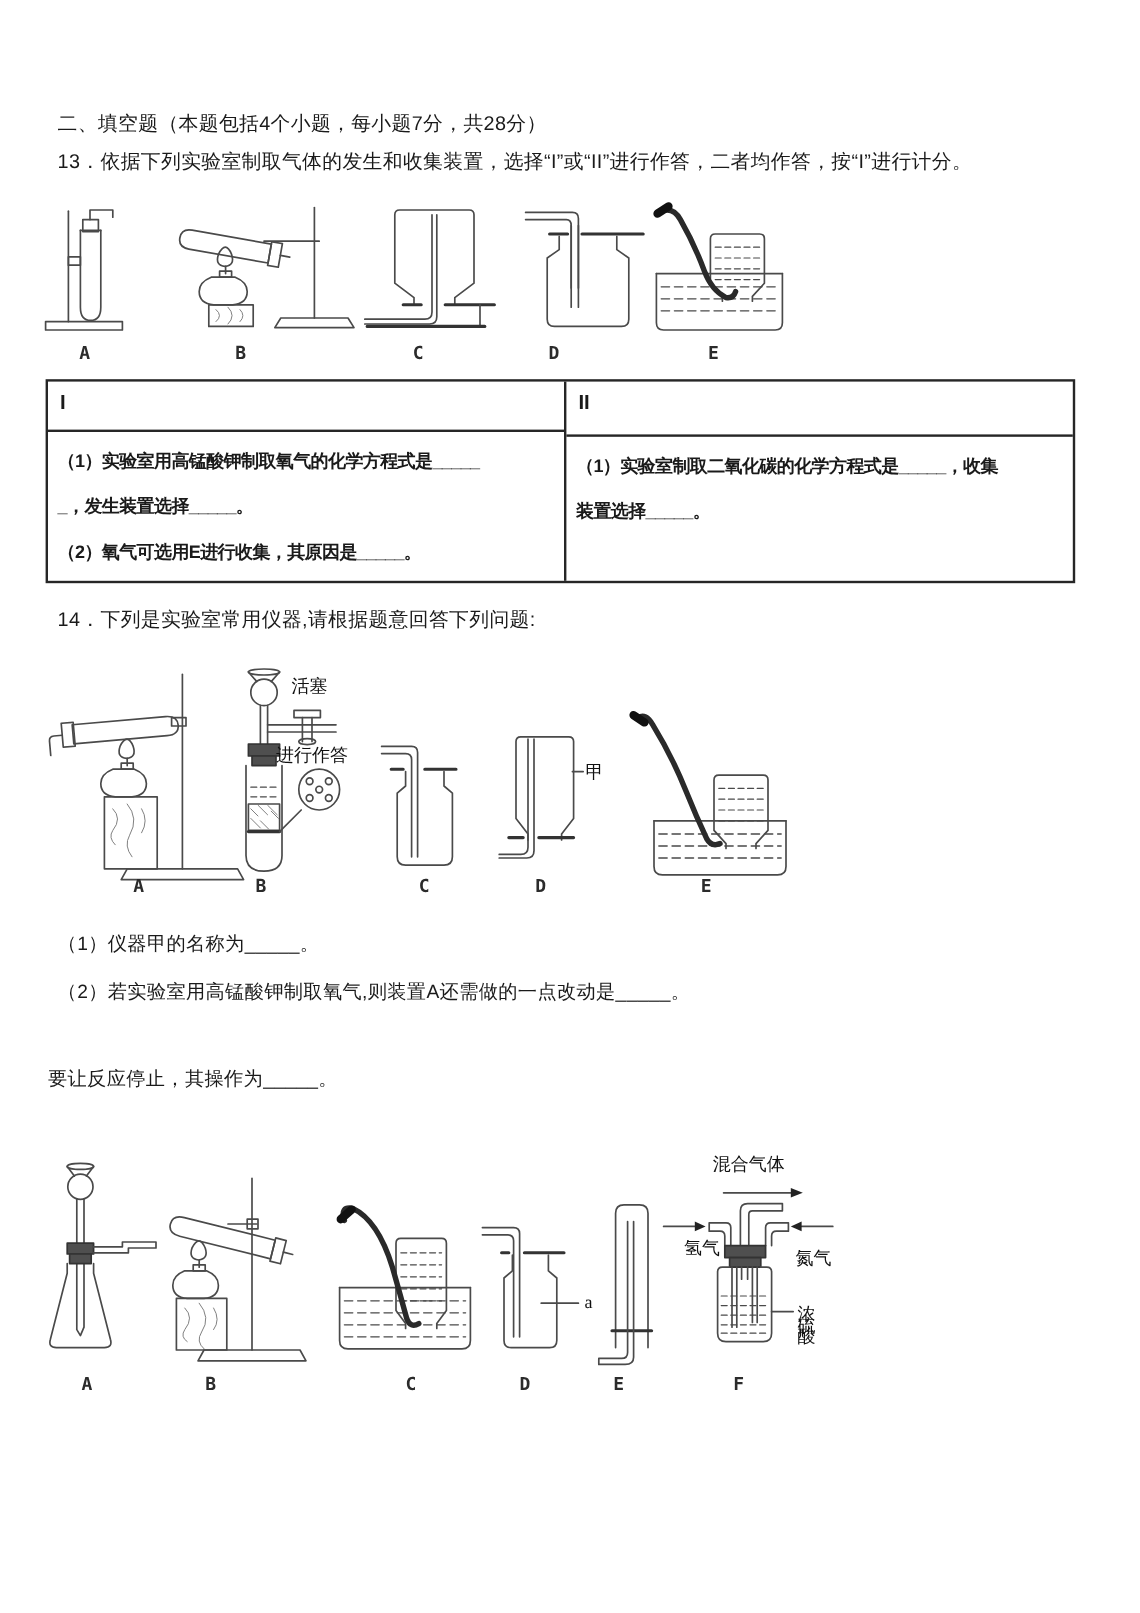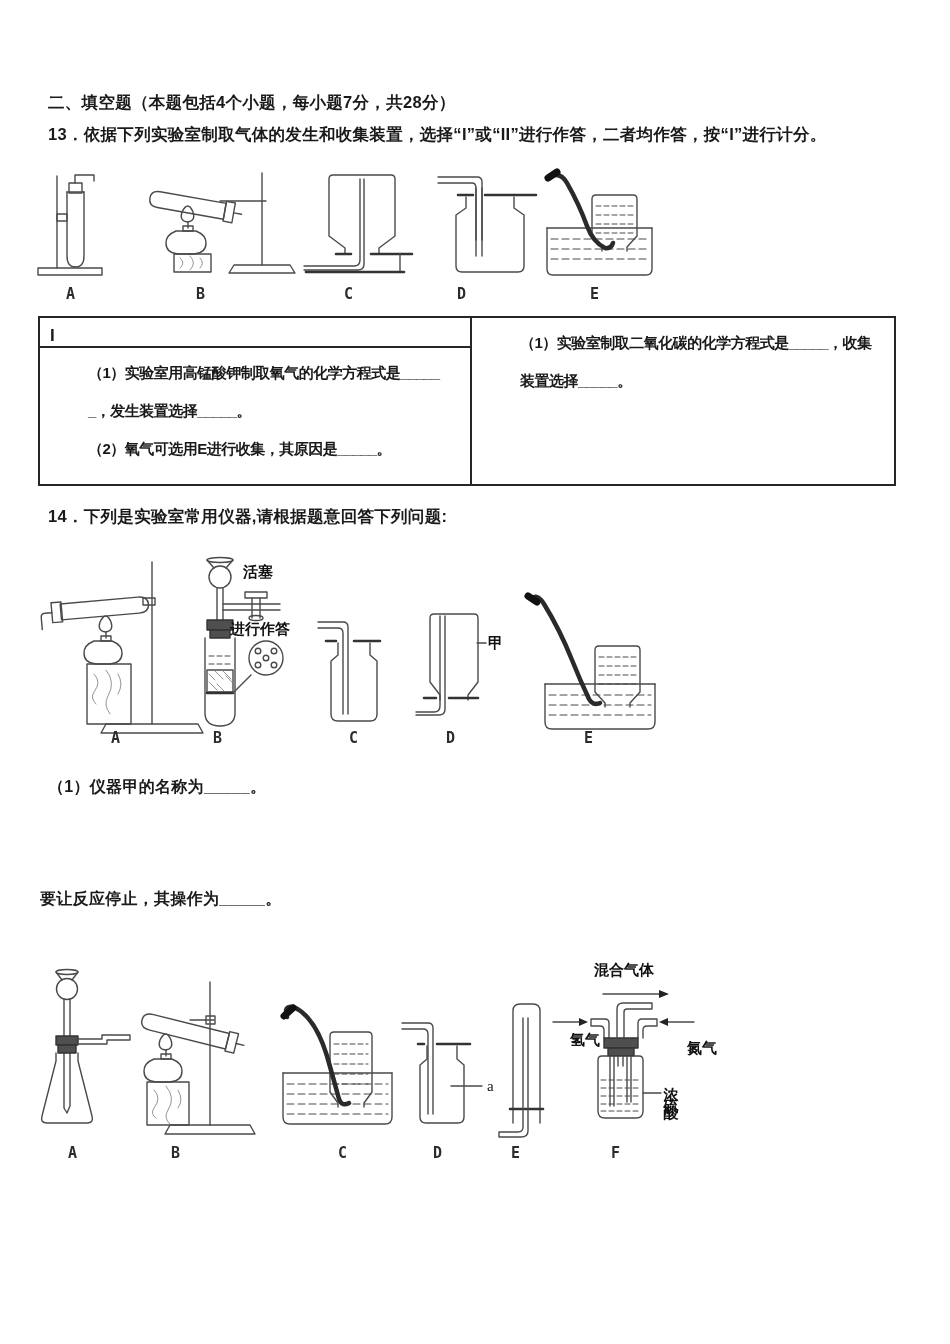--- a/index.html
+++ b/index.html
@@ -1,30 +1,30 @@
 <!DOCTYPE html>
 <html><head>
 <meta charset="utf-8">
 <style>
   html,body{margin:0;padding:0;background:#ffffff;}
   .page{position:relative;width:950px;height:1344px;background:#fff;overflow:hidden;
         font-family:"Liberation Sans",sans-serif;color:#1a1a1a;}
-  .text-line{position:absolute;font-size:16px;font-weight:700;letter-spacing:.3px;white-space:nowrap;}
+  .text-line{position:absolute;font-size:16px;font-weight:400;letter-spacing:.3px;white-space:nowrap;}
   .stem{font-size:16.5px;}
   .fig-letter{position:absolute;font-family:"DejaVu Sans Mono",monospace;font-size:15px;font-weight:600;color:#2b2b2b;}
-  .fig-note{position:absolute;font-size:15px;font-weight:700;color:#111;white-space:nowrap;}
+  .fig-note{position:absolute;font-size:15px;font-weight:400;color:#111;white-space:nowrap;}
   .vertical{writing-mode:vertical-rl;text-orientation:upright;letter-spacing:9px;}
   .alabel{font-family:"Liberation Serif",serif;font-size:15px;font-weight:400;}
   
   .qtable{position:absolute;left:38px;top:316px;width:858px;height:170px;border:2px solid #262626;
           display:flex;background:#fff;box-sizing:border-box;}
   .t-col{display:flex;flex-direction:column;flex:1;min-width:0;}
   .t-col-left{flex:0 0 430px;border-right:2px solid #262626;}
   .t-head{height:46px;border-bottom:2px solid #262626;padding:8px 0 0 10px;font-size:17px;font-weight:700;box-sizing:border-box;}
-  .t-body{padding:6px 4px 16px 8px;margin-left:40px;}
+  .t-body{padding:6px 4px 4px 8px;}
   .t-line{font-size:15px;font-weight:600;letter-spacing:-.5px;line-height:38px;white-space:nowrap;}
   
   svg{position:absolute;}
   svg *{fill:none;stroke:#4a4a4a;stroke-width:1.4;stroke-linecap:round;stroke-linejoin:round;}
   svg .thick{stroke-width:2.6;stroke:#333;}
   svg .xthick{stroke-width:4.5;stroke:#2a2a2a;}
   svg .grip{stroke-width:7;stroke:#111;}
   svg .dash{stroke-dasharray:7 4;stroke-width:1.1;}
   svg .dash2{stroke-dasharray:5 3;stroke-width:1;}
   svg .dark{fill:#4f4f4f;stroke:#333;}
@@ -98,20 +98,21 @@
   <div class="qtable">
     <div class="t-col t-col-left">
       <div class="t-head">I</div>
       <div class="t-body">
         <div class="t-line">（1）实验室用高锰酸钾制取氧气的化学方程式是_____</div>
         <div class="t-line">_，发生装置选择_____。</div>
         <div class="t-line">（2）氧气可选用E进行收集，其原因是_____。</div>
       </div>
     </div>
     <div class="t-col">
+      <div class="t-head">II</div>
       <div class="t-body">
         <div class="t-line">（1）实验室制取二氧化碳的化学方程式是_____，收集</div>
         <div class="t-line">装置选择_____。</div>
       </div>
     </div>
   </div>
 
   <div class="text-line stem" style="left:48px;top:506px">14．下列是实验室常用仪器,请根据题意回答下列问题:</div>
 
   <svg style="left:40px;top:556px" width="670" height="180" viewBox="0 0 670 180">
@@ -179,20 +180,21 @@
   <span class="fig-note" style="left:243px;top:563px">活塞</span>
   <span class="fig-note" style="left:230px;top:620px">进行作答</span>
   <span class="fig-note" style="left:488px;top:634px">甲</span>
   <span class="fig-letter" style="left:111px;top:729px">A</span>
   <span class="fig-letter" style="left:213px;top:729px">B</span>
   <span class="fig-letter" style="left:349px;top:729px">C</span>
   <span class="fig-letter" style="left:446px;top:729px">D</span>
   <span class="fig-letter" style="left:584px;top:729px">E</span>
 
   <div class="text-line" style="left:48px;top:777px">（1）仪器甲的名称为_____。</div>
+  <div class="text-line" style="left:48px;top:817px">（2）若实验室用高锰酸钾制取氧气,则装置A还需做的一点改动是_____。</div>
   <div class="text-line" style="left:40px;top:889px">要让反应停止，其操作为_____。</div>
 
 
   <svg style="left:30px;top:960px" width="690" height="195" viewBox="0 0 690 195">
     <g>
       <ellipse cx="37" cy="12" rx="11" ry="2.5"></ellipse>
       <path d="M26,12 L32,20 M48,12 L42,20"></path>
       <circle cx="37" cy="29" r="10.5"></circle>
       <path d="M34,39 V148 M40,39 V146 M34,148 L37,153 L40,146"></path>
       <rect class="dark" x="26" y="76" width="22" height="9"></rect>
@@ -250,21 +252,21 @@
       <rect class="dark" x="574" y="78" width="34" height="10"></rect>
       <rect class="dark" x="578" y="88" width="26" height="8"></rect>
       <path d="M578,96 H572 Q568,96 568,100 V151 Q568,158 575,158 H606 Q613,158 613,151 V100 Q613,96 609,96 H604"></path>
       <path d="M580,96 V146 M584,96 V146 M597,96 V142 M601,96 V142 M588,96 V106 M593,96 V106"></path>
       <path class="dash2" d="M571,120 H610 M571,128 H610 M571,136 H610 M571,144 H610 M571,151 H610"></path>
       <line x1="613" y1="133" x2="631" y2="133"></line>
     </g>
   </svg>
   <span class="fig-note" style="left:594px;top:961px">混合气体</span>
   <span class="fig-note" style="left:570px;top:1031px">氢气</span>
-  <span class="fig-note" style="left:687px;top:1039px">氮气</span>
+  <span class="fig-note" style="left:663px;top:1039px">氮气</span>
   <span class="fig-note vertical" style="left:661px;top:1075px">浓硫酸</span>
   <span class="fig-note alabel" style="left:487px;top:1078px">a</span>
   <span class="fig-letter" style="left:68px;top:1144px">A</span>
   <span class="fig-letter" style="left:171px;top:1144px">B</span>
   <span class="fig-letter" style="left:338px;top:1144px">C</span>
   <span class="fig-letter" style="left:433px;top:1144px">D</span>
   <span class="fig-letter" style="left:511px;top:1144px">E</span>
   <span class="fig-letter" style="left:611px;top:1144px">F</span>
 
 </div>

